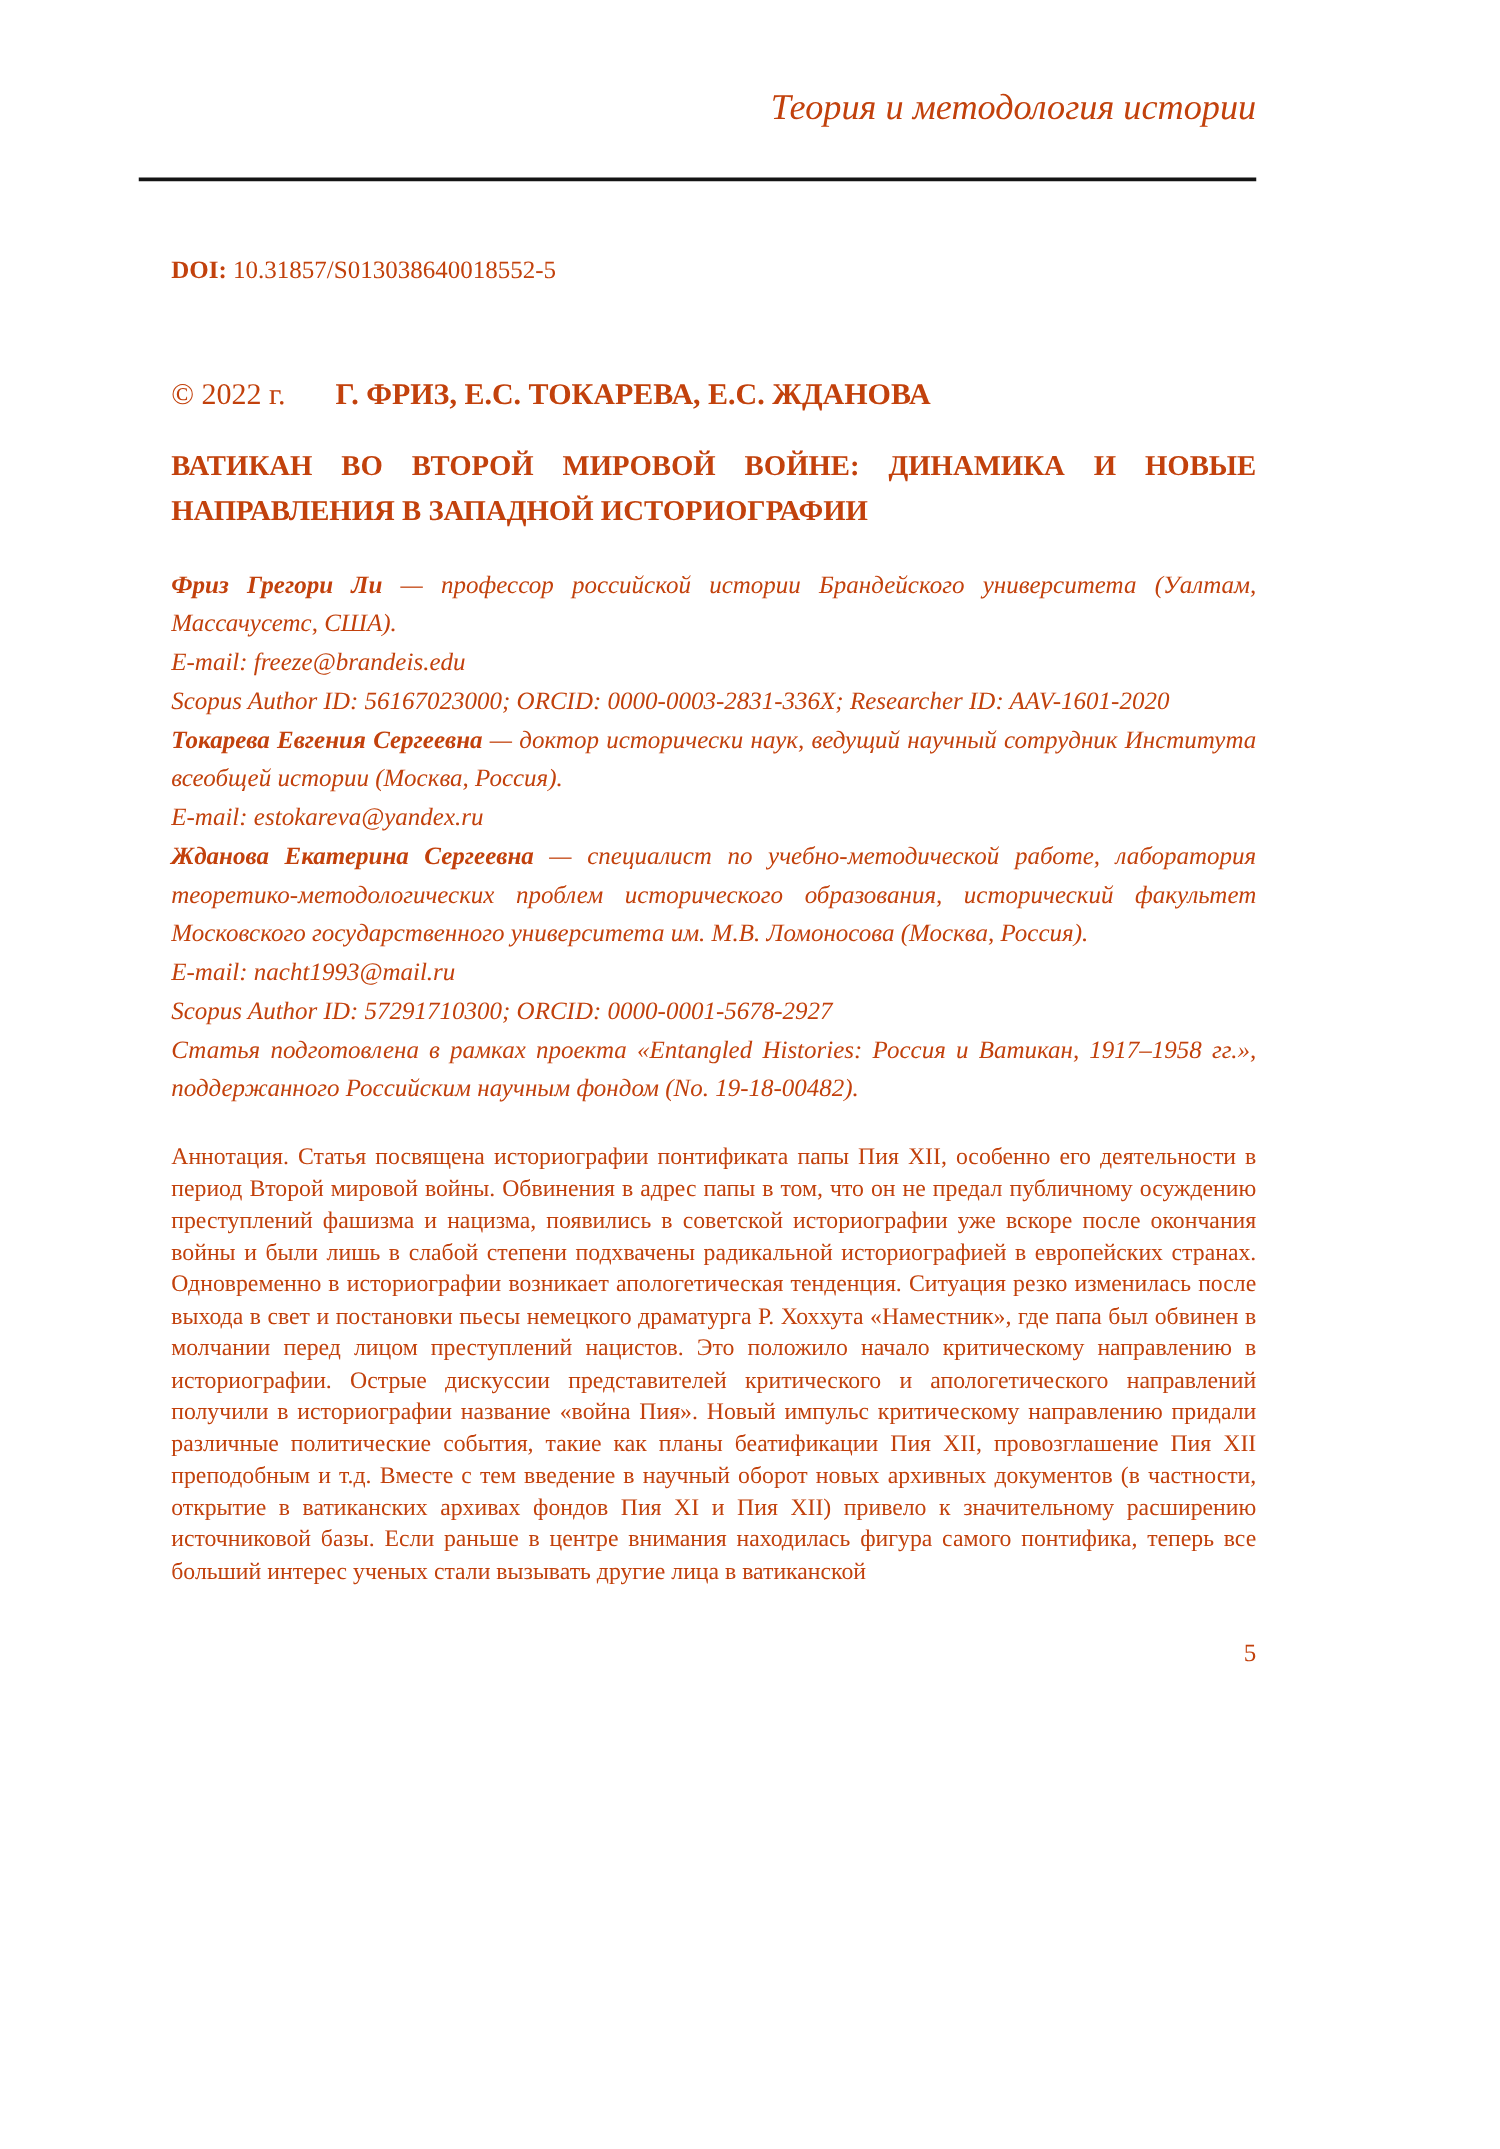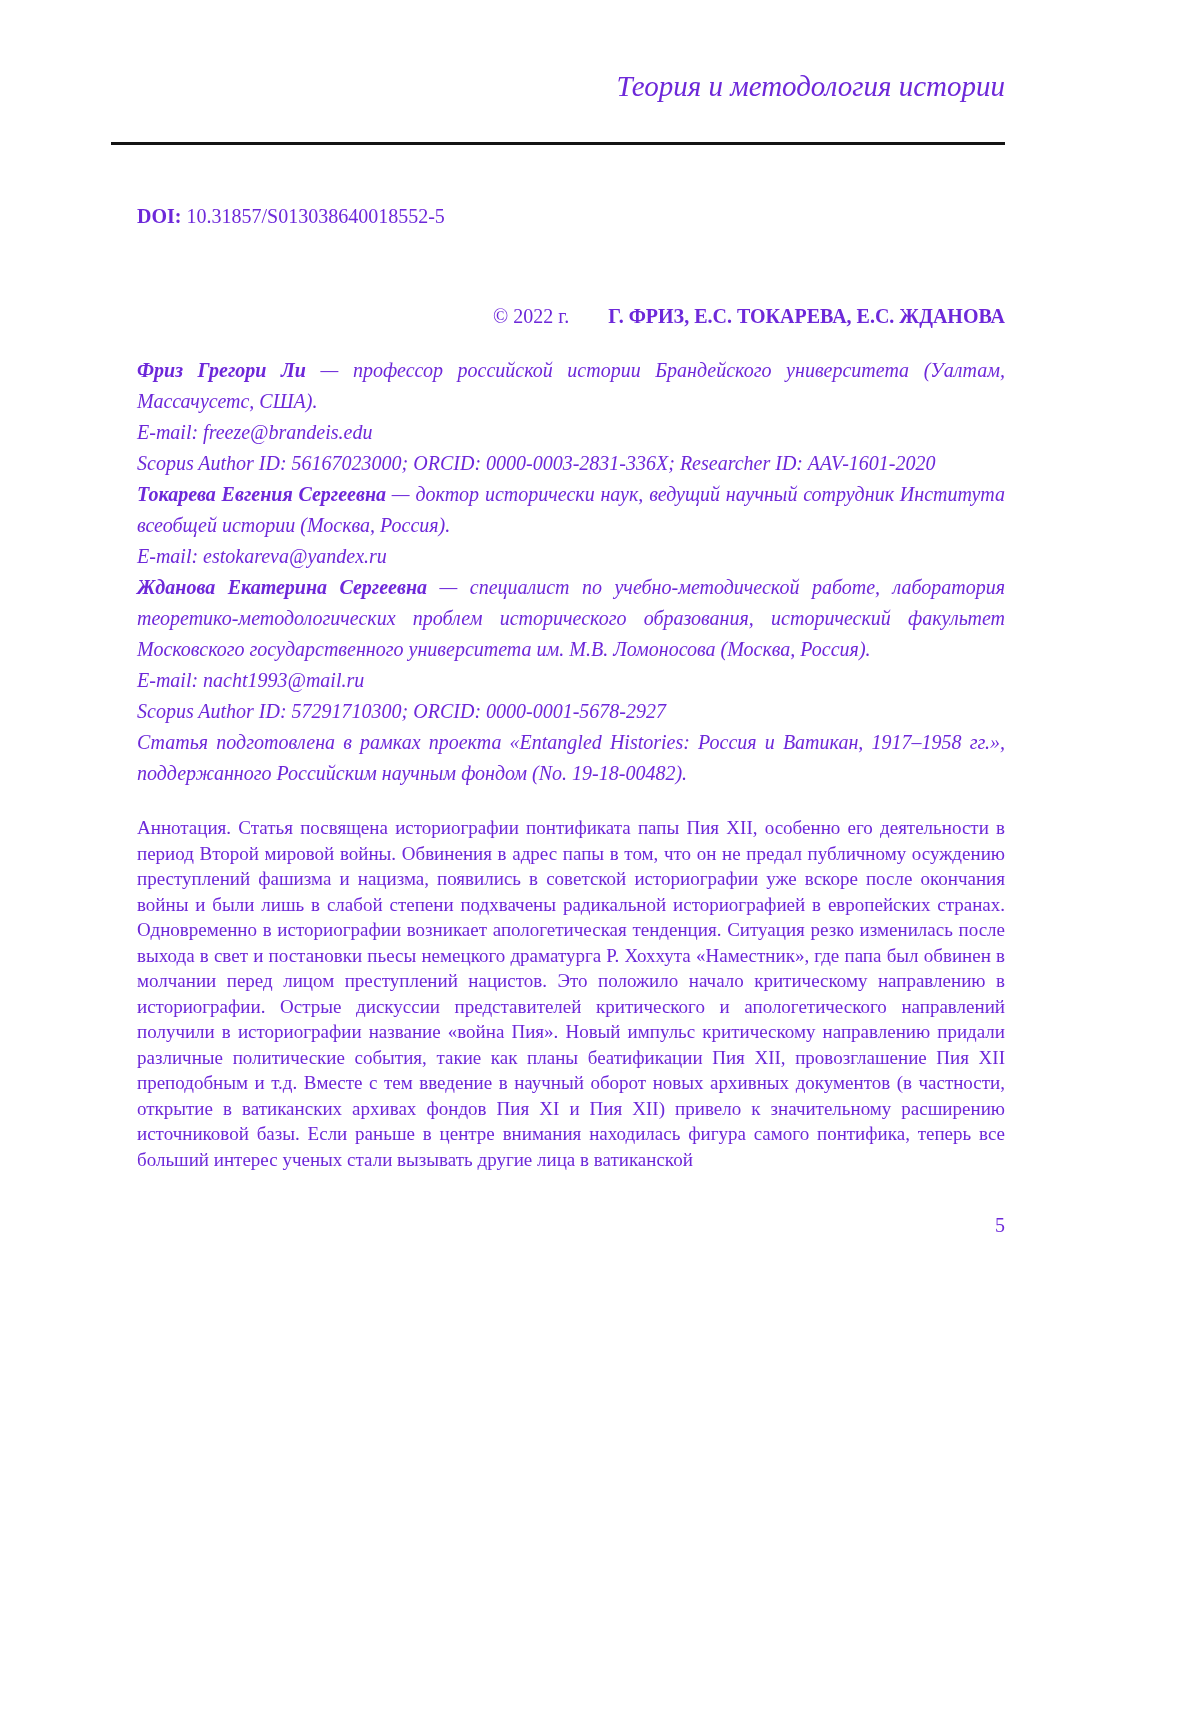--- a/index.html
+++ b/index.html
@@ -8,21 +8,21 @@
     background: #ffffff;
   }
   .page {
     position: relative;
     width: 1200px;
     height: 1719px;
     background: #ffffff;
     box-sizing: border-box;
     padding: 68px 195px 0 137px;
     font-family: "Liberation Serif", "DejaVu Serif", serif;
-    color: #6d28d9;
+    color: #c2410c;
     overflow: hidden;
   }
   .running-head {
     font-style: italic;
     font-size: 29px;
     line-height: 36px;
     text-align: right;
   }
   .rule {
     border: 0;
@@ -32,23 +32,22 @@
   }
   p { margin: 0; }
   .bold { font-weight: bold; }
   .doi-line {
     margin-top: 58px;
     font-size: 20px;
     line-height: 26px;
   }
   .copyright-line {
     margin-top: 74px;
-    font-size: 20px;
+    font-size: 24px;
     line-height: 26px;
-    text-align: right;
   }
   .authors { margin-left: 34px; }
   .title {
     margin: 26px 0 0 0;
     font-size: 23px;
     font-weight: bold;
     line-height: 36px;
   }
   .title-line { display: block; }
   .justify-line {
@@ -95,20 +94,24 @@
   <p class="doi-line">
     <span class="bold">DOI:</span>
     <span>10.31857/S013038640018552-5</span>
   </p>
 
   <p class="copyright-line">
     <span>© 2022 г.</span>
     <span class="authors bold">Г. ФРИЗ, Е.С. ТОКАРЕВА, Е.С. ЖДАНОВА</span>
   </p>
 
+  <h1 class="title">
+    <span class="title-line justify-line">ВАТИКАН ВО ВТОРОЙ МИРОВОЙ ВОЙНЕ: ДИНАМИКА И НОВЫЕ</span>
+    <span class="title-line">НАПРАВЛЕНИЯ В ЗАПАДНОЙ ИСТОРИОГРАФИИ</span>
+  </h1>
 
   <p class="bio bio-first">
     <span class="bio-name">Фриз Грегори Ли</span><span> — профессор российской истории Брандейского университета (Уалтам, Массачусетс, США).</span><br>
     <span>E-mail: freeze@brandeis.edu</span><br>
     <span>Scopus Author ID: 56167023000; ORCID: 0000-0003-2831-336X; Researcher ID: AAV-1601-2020</span>
   </p>
 
   <p class="bio">
     <span class="bio-name">Токарева Евгения Сергеевна</span><span> — доктор исторически наук, ведущий научный сотрудник Института всеобщей истории (Москва, Россия).</span><br>
     <span>E-mail: estokareva@yandex.ru</span><br>

